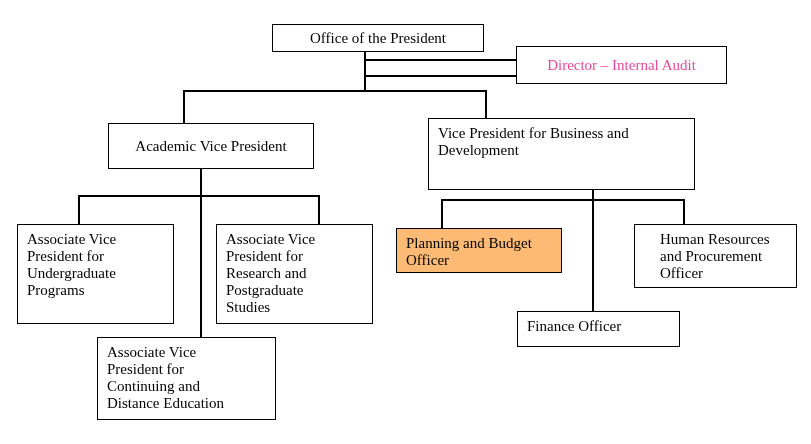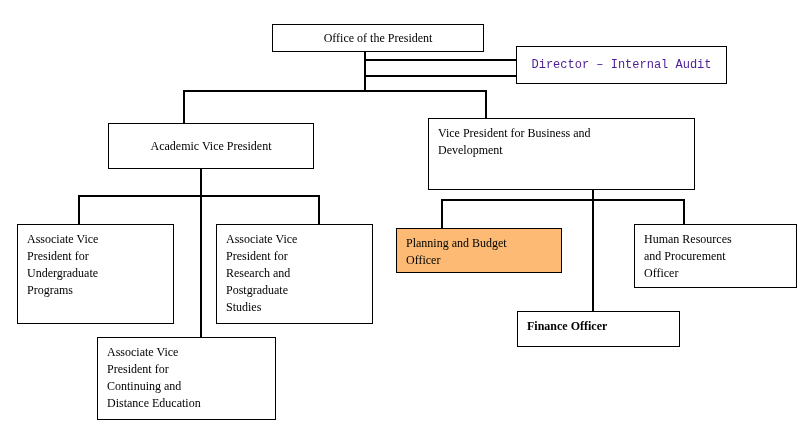--- a/index.html
+++ b/index.html
@@ -21,21 +21,21 @@
     box-sizing: border-box;
     border: 1.6px solid #000000;
     background: #ffffff;
     z-index: 3;
   }
   .node .label {
     position: absolute;
     left: 9px;
     right: 5px;
     top: 6px;
-    font-size: 12px;
+    font-size: 15px;
     line-height: 17px;
     white-space: pre-line;
     text-align: left;
   }
   .node.center .label {
     left: 0;
     right: 0;
     text-align: center;
   }
   .node.vcenter .label {
@@ -68,21 +68,21 @@
       <div class="conn v" style="left: 592px; top: 174px; height: 137px; background: rgb(0, 0, 0);"></div>
       <div class="conn h" style="left: 441px; top: 199px; width: 242px; background: rgb(0, 0, 0);"></div>
       <div class="conn v" style="left: 441px; top: 199px; height: 29px; background: rgb(0, 0, 0);"></div>
       <div class="conn v" style="left: 683px; top: 199px; height: 25px; background: rgb(0, 0, 0);"></div>
     </div>
   <div id="node-layer">
       <div class="node center vcenter" style="left: 272px; top: 24px; width: 212px; height: 28px; border-color: rgb(0, 0, 0); background: rgb(255, 255, 255);">
         <div class="label" style="color: rgb(0, 0, 0);">Office of the President</div>
       </div>
       <div class="node center vcenter" style="left: 516px; top: 46px; width: 211px; height: 38px; border-color: rgb(0, 0, 0); background: rgb(255, 255, 255);">
-        <div class="label" style="color: #4c1d95; font-family: Liberation Mono, monospace;">Director – Internal Audit</div>
+        <div class="label" style="color: #ec4899;">Director – Internal Audit</div>
       </div>
       <div class="node center vcenter" style="left: 108px; top: 123px; width: 206px; height: 46px; border-color: rgb(0, 0, 0); background: rgb(255, 255, 255);">
         <div class="label" style="color: rgb(0, 0, 0);">Academic Vice President</div>
       </div>
       <div class="node" style="left: 428px; top: 118px; width: 267px; height: 72px; border-color: rgb(0, 0, 0); background: rgb(255, 255, 255);">
         <div class="label" style="color: rgb(0, 0, 0);">Vice President for Business and
 Development</div>
       </div>
       <div class="node" style="left: 17px; top: 224px; width: 157px; height: 100px; border-color: rgb(0, 0, 0); background: rgb(255, 255, 255);">
         <div class="label" style="color: rgb(0, 0, 0);">Associate Vice
@@ -101,21 +101,21 @@
         <div class="label" style="color: rgb(0, 0, 0);">Associate  Vice
 President for
 Continuing and
 Distance Education</div>
       </div>
       <div class="node" style="left: 396px; top: 228px; width: 166px; height: 45px; border-color: rgb(0, 0, 0); background: #fdba74;">
         <div class="label" style="color: rgb(0, 0, 0);">Planning and Budget
 Officer</div>
       </div>
       <div class="node" style="left: 634px; top: 224px; width: 163px; height: 64px; border-color: rgb(0, 0, 0); background: rgb(255, 255, 255);">
-        <div class="label" style="color: rgb(0, 0, 0);">Human Resources
+        <div class="label" style="color: rgb(0, 0, 0); margin-left: 16px;">Human Resources
 and Procurement
 Officer</div>
       </div>
-      <div class="node" style="left: 517px; top: 311px; width: 163px; height: 36px; border-color: rgb(0, 0, 0); background: rgb(255, 255, 255); font-weight: bold;">
+      <div class="node" style="left: 517px; top: 311px; width: 163px; height: 36px; border-color: rgb(0, 0, 0); background: rgb(255, 255, 255);">
         <div class="label" style="color: rgb(0, 0, 0);">Finance Officer</div>
       </div>
     </div>
 </div>
 
 </body></html>

